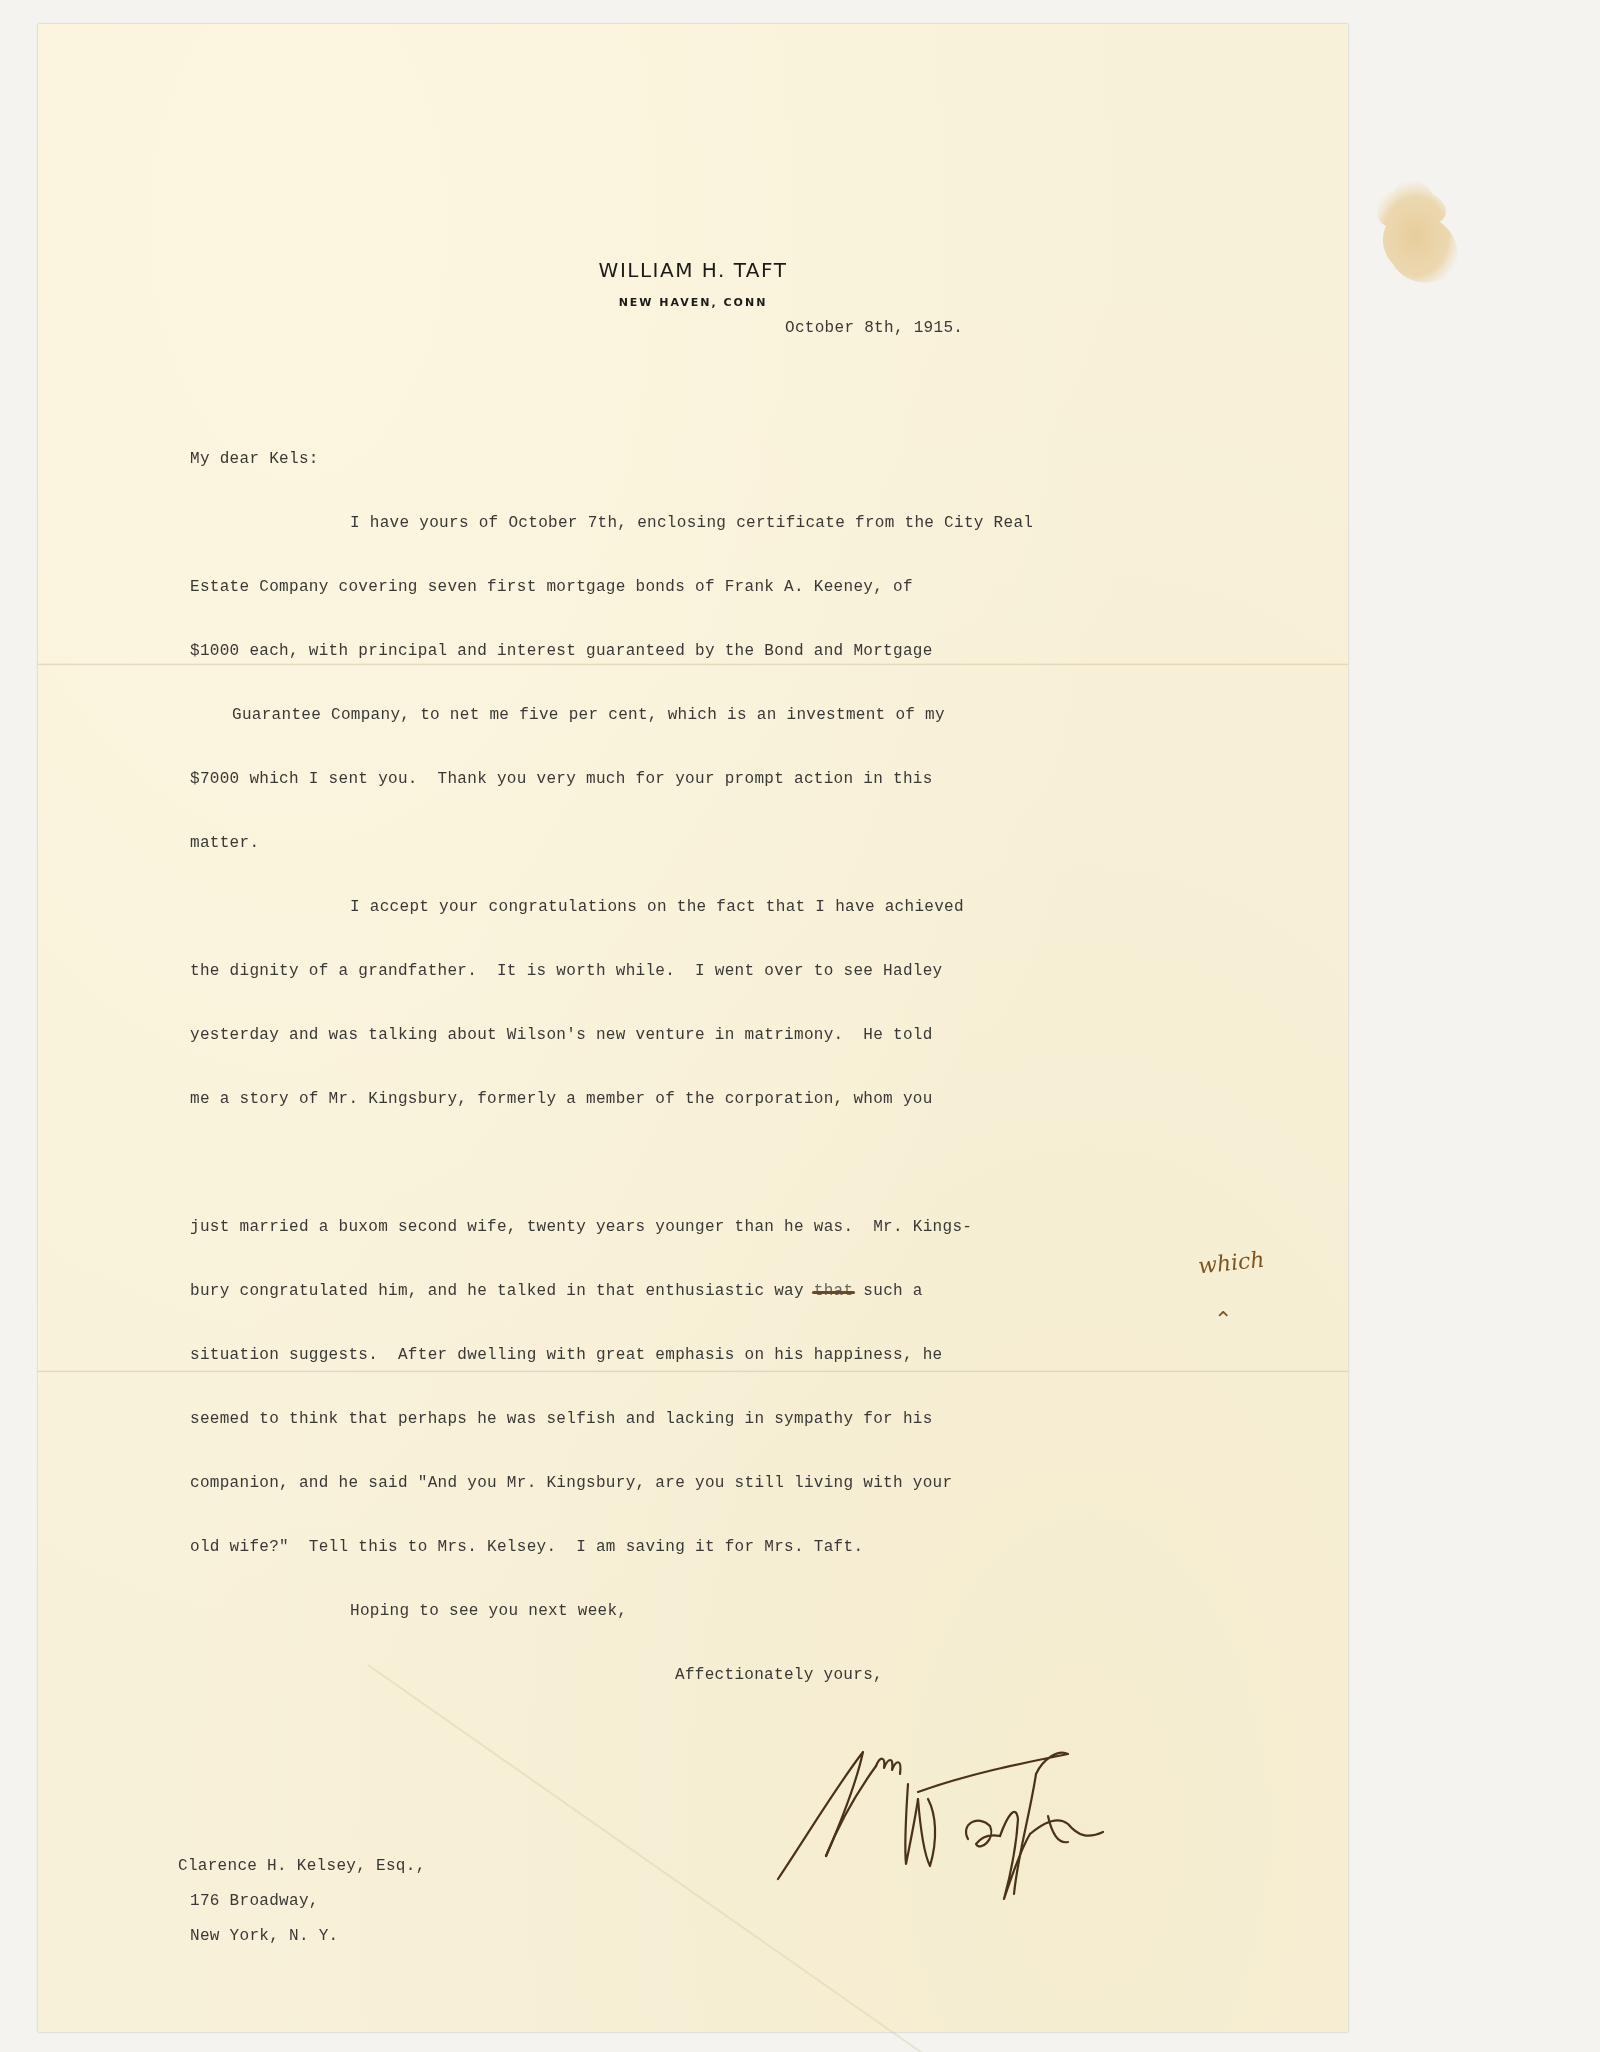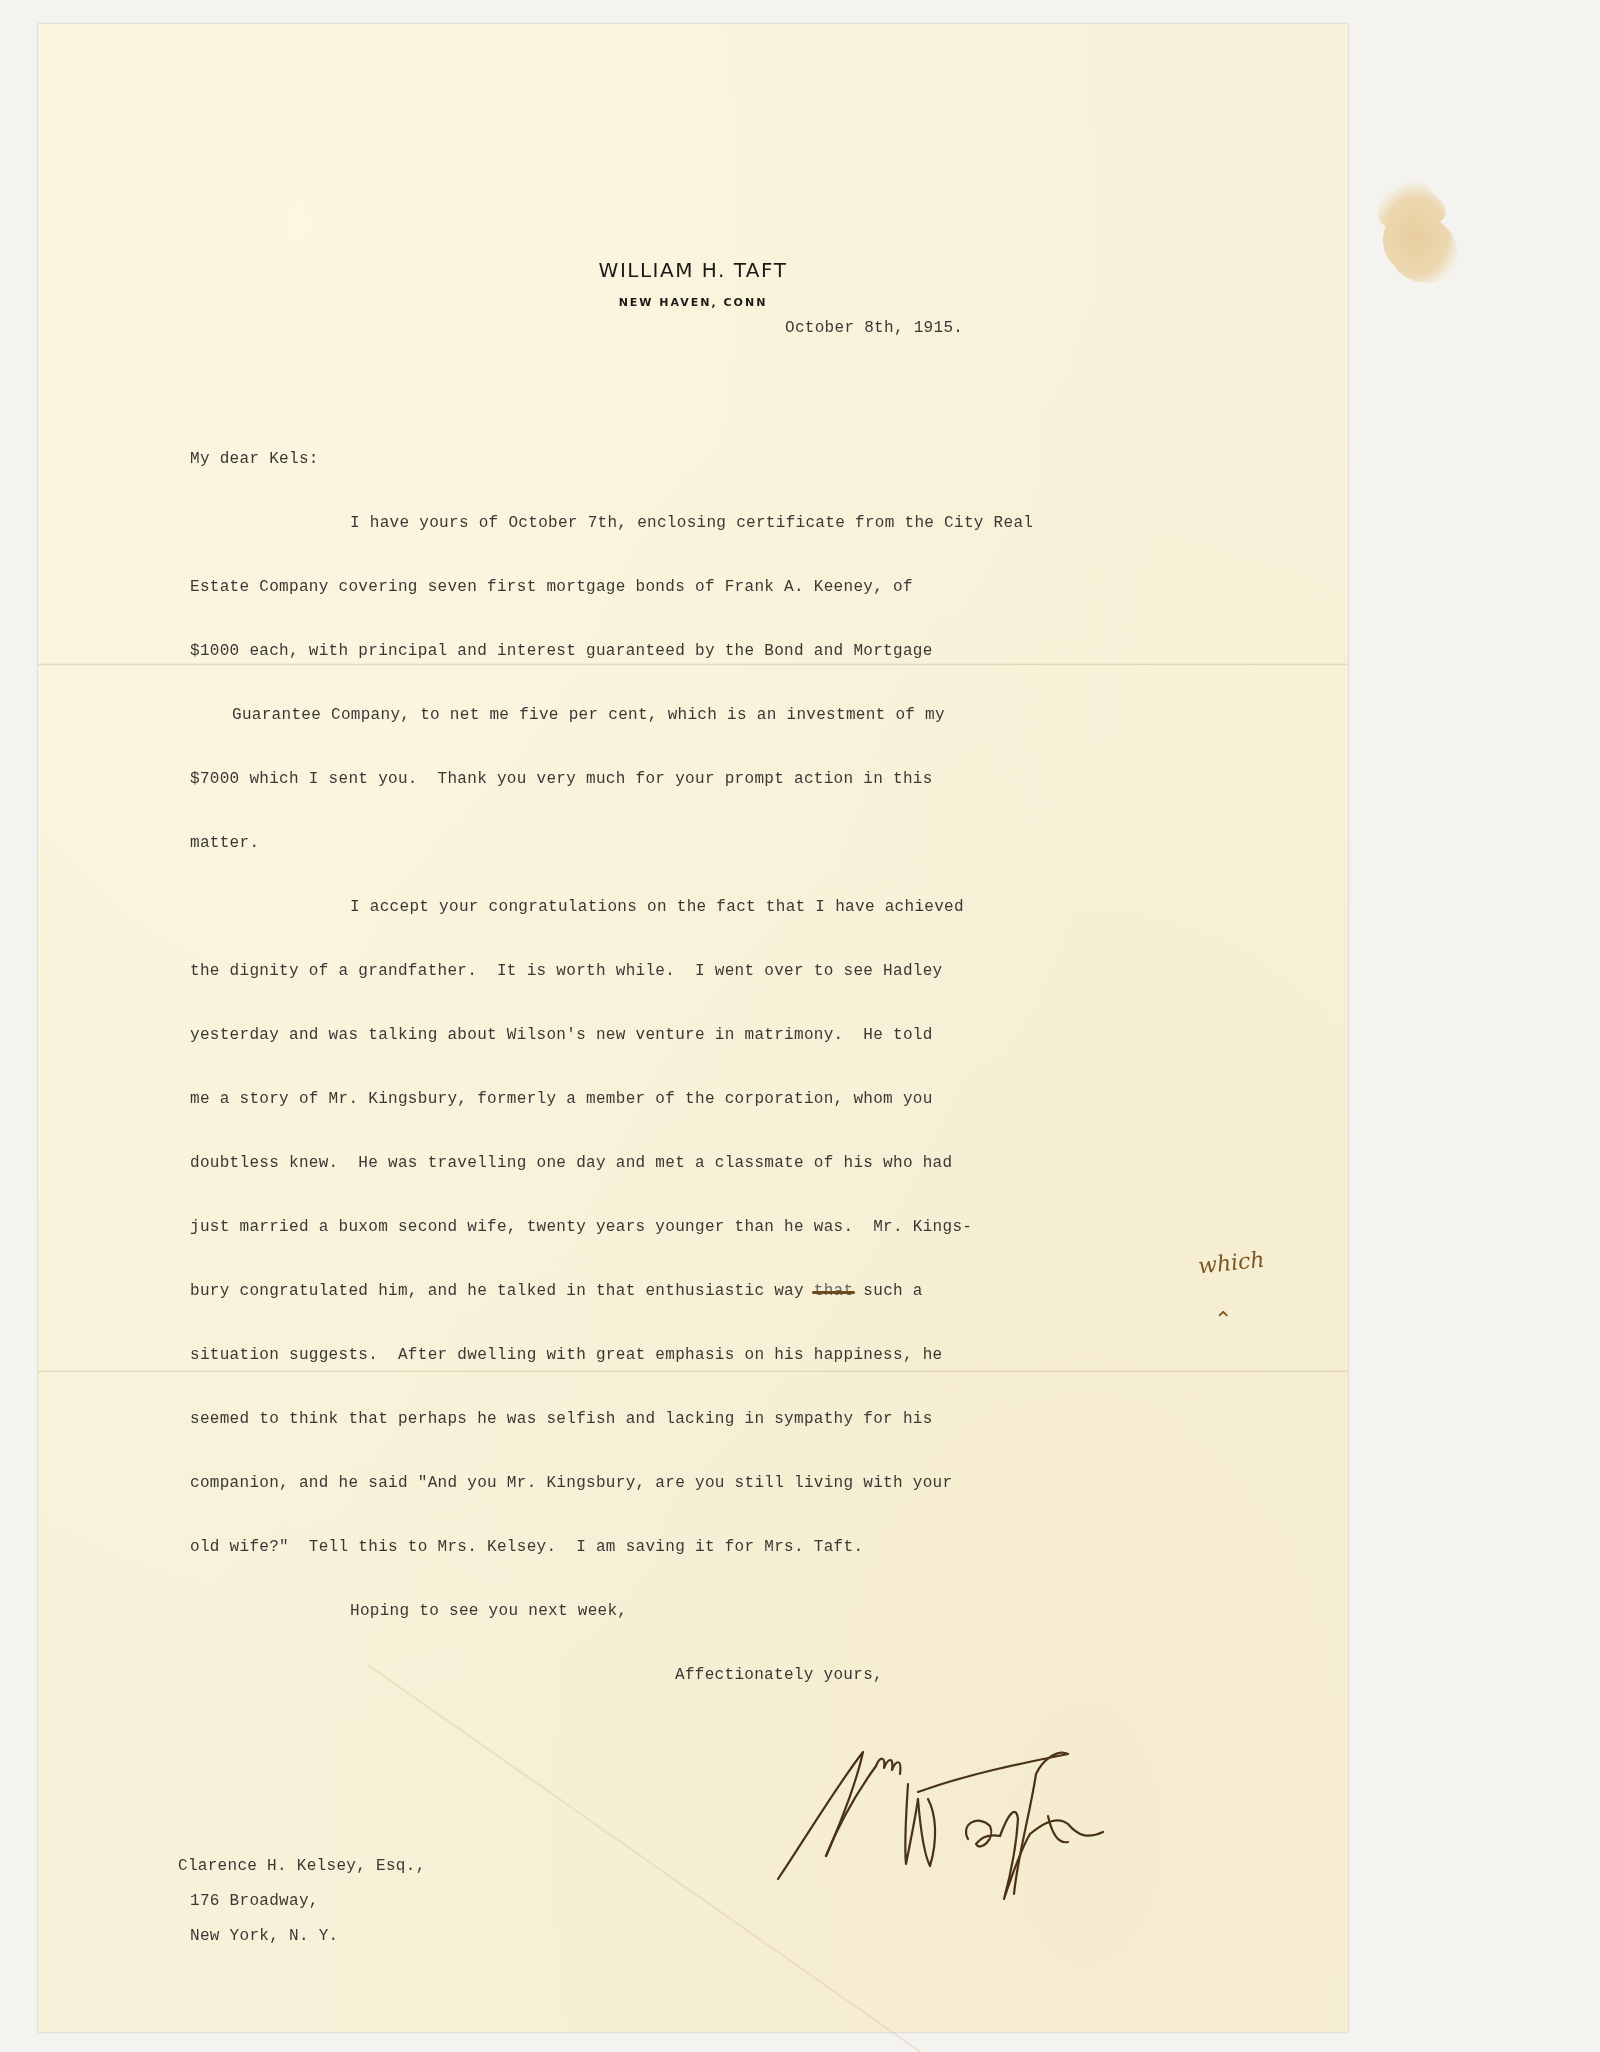--- a/index.html
+++ b/index.html
@@ -146,21 +146,20 @@
   <div class="typed" style="left:152px; top:555px;">Estate Company covering seven first mortgage bonds of Frank A. Keeney, of</div>
   <div class="typed" style="left:152px; top:619px;">$1000 each, with principal and interest guaranteed by the Bond and Mortgage</div>
   <div class="typed" style="left:152px; top:683px;margin-left:42px;">Guarantee Company, to net me five per cent, which is an investment of my</div>
   <div class="typed" style="left:152px; top:747px;">$7000 which I sent you.  Thank you very much for your prompt action in this</div>
   <div class="typed" style="left:152px; top:811px;">matter.</div>
 
   <div class="typed" style="left:312px; top:875px;">I accept your congratulations on the fact that I have achieved</div>
   <div class="typed" style="left:152px; top:939px;">the dignity of a grandfather.  It is worth while.  I went over to see Hadley</div>
   <div class="typed" style="left:152px; top:1003px;">yesterday and was talking about Wilson's new venture in matrimony.  He told</div>
   <div class="typed" style="left:152px; top:1067px;">me a story of Mr. Kingsbury, formerly a member of the corporation, whom you</div>
-  <div class="typed" style="left:152px; top:1131px;">doubtless knew.  He was travelling one day and met a classmate of his who had</div>
   <div class="typed" style="left:152px; top:1195px;">just married a buxom second wife, twenty years younger than he was.  Mr. Kings-</div>
 
   <div class="typed" style="left:152px; top:1259px;"><span>bury congratulated him, and he talked in that enthusiastic way </span><span class="strike">that</span><span> such a</span></div>
   <div class="insert-word" style="left:1160px; top:1226px;">which</div>
   <div class="caret" style="left:1176px; top:1283px;">⌃</div>
 
   <div class="typed" style="left:152px; top:1323px;">situation suggests.  After dwelling with great emphasis on his happiness, he</div>
   <div class="typed" style="left:152px; top:1387px;">seemed to think that perhaps he was selfish and lacking in sympathy for his</div>
   <div class="typed" style="left:152px; top:1451px;">companion, and he said "And you Mr. Kingsbury, are you still living with your</div>
   <div class="typed" style="left:152px; top:1515px;">old wife?"  Tell this to Mrs. Kelsey.  I am saving it for Mrs. Taft.</div>

